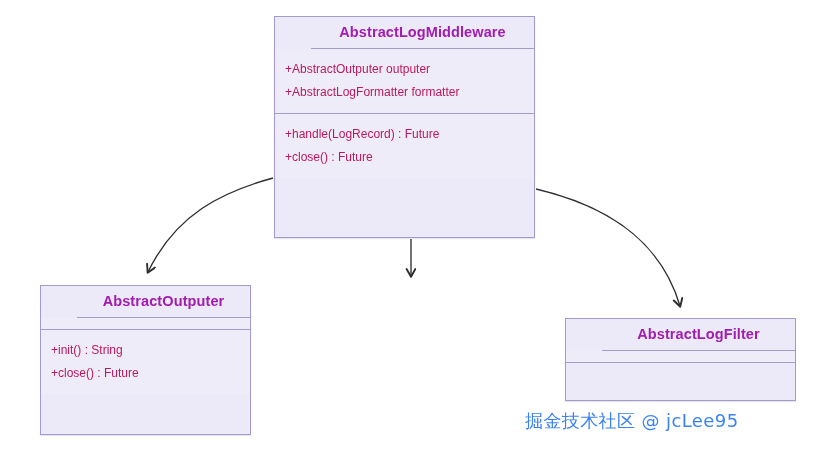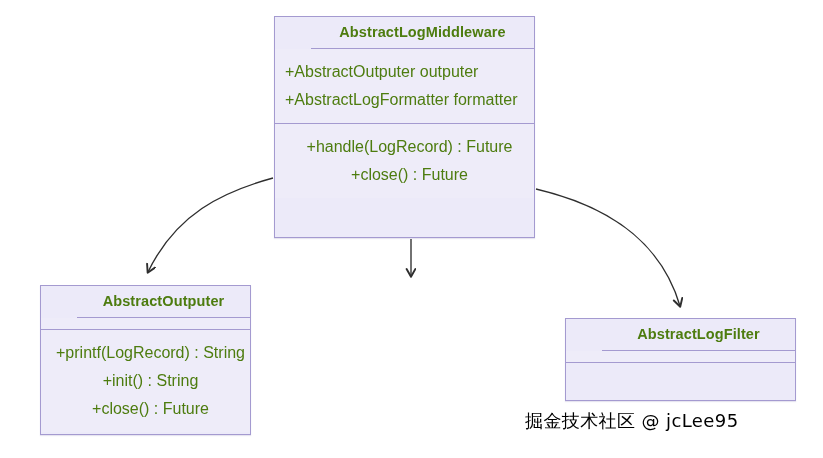--- a/index.html
+++ b/index.html
@@ -34,61 +34,60 @@
     box-sizing: border-box;
     background: #eceaf9;
     border: 1px solid #a49ad0;
     box-shadow: 0 1px 1px rgba(120,110,170,0.18);
   }
   .uml-title {
     box-sizing: border-box;
     text-align: center;
     font-weight: bold;
     font-size: 14.5px;
-    color: #4d7c0f;
+    color: #a21caf;
     letter-spacing: 0.1px;
     padding: 7px 6px 8px 6px;
     border-bottom: 1px solid #a49ad0;
     background: #eceaf9;
     white-space: nowrap;
     margin-left: 36px;
   }
   .uml-compartment {
     box-sizing: border-box;
     padding: 9px 0 9px 0;
     border-bottom: 1px solid #a49ad0;
     background: #eeecf9;
   }
   .uml-compartment.last {
     border-bottom: none;
-    text-align: center;
   }
   .uml-compartment.empty {
     padding: 0;
     height: 12px;
   }
   .uml-row {
-    font-size: 16px;
-    color: #4d7c0f;
+    font-size: 12px;
+    color: #be185d;
     padding: 4px 0 4px 10px;
     white-space: nowrap;
     line-height: 1.25;
   }
   
   #class-abstract-log-middleware { left: 274px; top: 16px; width: 261px; height: 222px; }
   #class-abstract-outputer       { left: 40px;  top: 285px; width: 211px; height: 150px; }
   #class-abstract-log-formatter  { left: 300px; top: 287px; width: 213px; height: 148px; }
   #class-abstract-log-filter     { left: 565px; top: 318px; width: 231px; height: 83px; }
 
   .watermark {
     position: absolute;
     left: 525px;
     top: 409px;
     font-size: 18px;
-    color: #000000;
+    color: #3b82f6;
     font-family: "DejaVu Sans", sans-serif;
     white-space: nowrap;
     letter-spacing: 0.4px;
   }
 </style>
 </head>
 <body>
 
 <div id="diagram-canvas">
 
@@ -115,21 +114,20 @@
     <div class="uml-compartment last">
       <div class="uml-row">+handle(LogRecord) : Future</div>
       <div class="uml-row">+close() : Future</div>
     </div>
   </div>
 
   <div class="uml-class" id="class-abstract-outputer">
     <div class="uml-title">AbstractOutputer</div>
     <div class="uml-compartment empty"></div>
     <div class="uml-compartment last">
-      <div class="uml-row">+printf(LogRecord) : String</div>
       <div class="uml-row">+init() : String</div>
       <div class="uml-row">+close() : Future</div>
     </div>
   </div>
 
 
   <div class="uml-class" id="class-abstract-log-filter">
     <div class="uml-title">AbstractLogFilter</div>
     <div class="uml-compartment empty"></div>
   </div>

